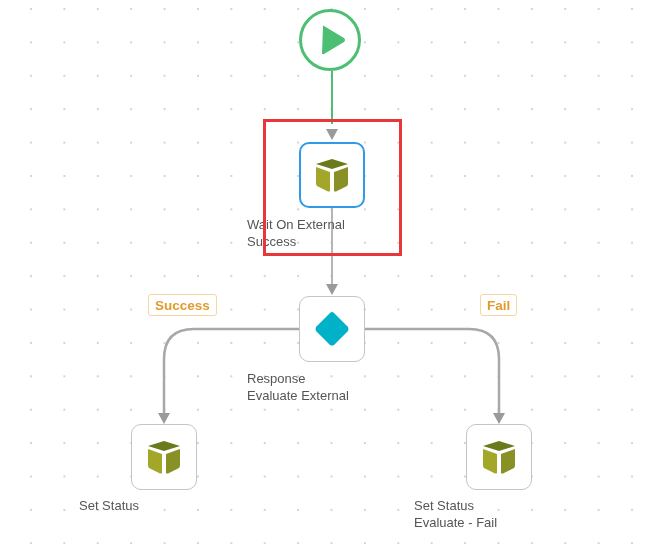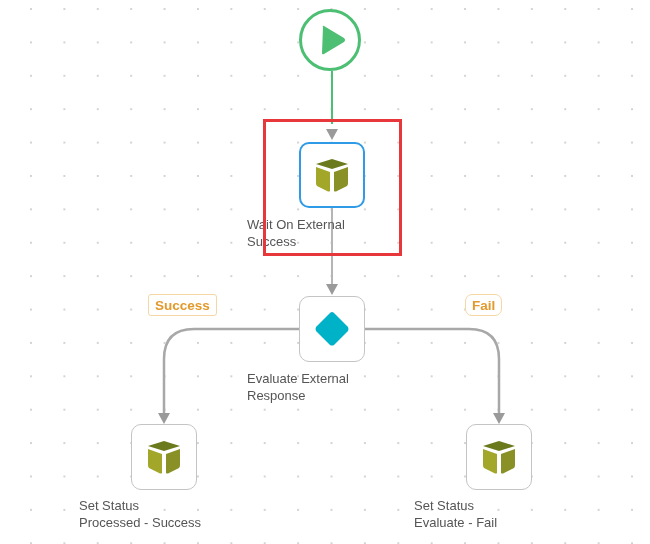--- a/index.html
+++ b/index.html
@@ -78,37 +78,36 @@
   </div>
 
   <div class="highlight"></div>
 
   <div class="node" style="left:299px; top:296px;">
     <svg width="38" height="38" viewBox="0 0 38 38">
       <path d="M19,2 Q20,2 21,3 L35,17 Q36,19 35,21 L21,35 Q19,36 17,35 L3,21 Q2,19 3,17 L17,3 Q18,2 19,2 Z" fill="#00b2c8"></path>
     </svg>
   </div>
   <div class="label" style="left:247px; top:370px;">
+    <div>Response</div>
     <div>Evaluate External</div>
-    <div>Response</div>
   </div>
 
   <div class="badge" style="left:148px; top:294px;">Success</div>
-  <div class="badge" style="left:465px; top:294px;border-radius:7px;">Fail</div>
+  <div class="badge" style="left:480px; top:294px;">Fail</div>
 
   <div class="node" style="left:131px; top:424px;">
     <svg width="36" height="36" viewBox="0 0 36 36">
       <path d="M18,2 L34,7 L18,12 L2,7 Z" fill="#6b7a1c"></path>
       <path d="M2,10 L16,15 L16,34 Q15,35 13,34 L3,29 Q2,28 2,26 Z" fill="#a2a72a"></path>
       <path d="M34,10 L20,15 L20,34 Q21,35 23,34 L33,29 Q34,28 34,26 Z" fill="#889026"></path>
     </svg>
   </div>
   <div class="label" style="left:79px; top:497px;">
     <div>Set Status</div>
-    <div>Processed - Success</div>
   </div>
 
   <div class="node" style="left:466px; top:424px;">
     <svg width="36" height="36" viewBox="0 0 36 36">
       <path d="M18,2 L34,7 L18,12 L2,7 Z" fill="#6b7a1c"></path>
       <path d="M2,10 L16,15 L16,34 Q15,35 13,34 L3,29 Q2,28 2,26 Z" fill="#a2a72a"></path>
       <path d="M34,10 L20,15 L20,34 Q21,35 23,34 L33,29 Q34,28 34,26 Z" fill="#889026"></path>
     </svg>
   </div>
   <div class="label" style="left:414px; top:497px;">

